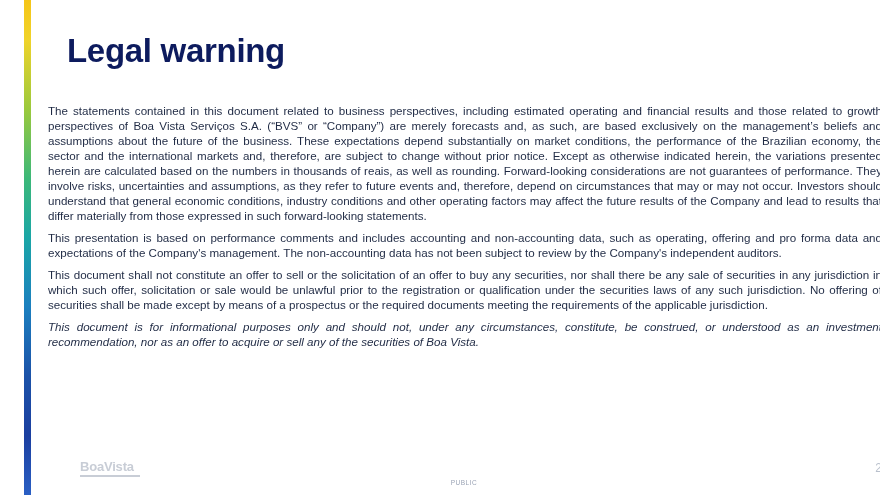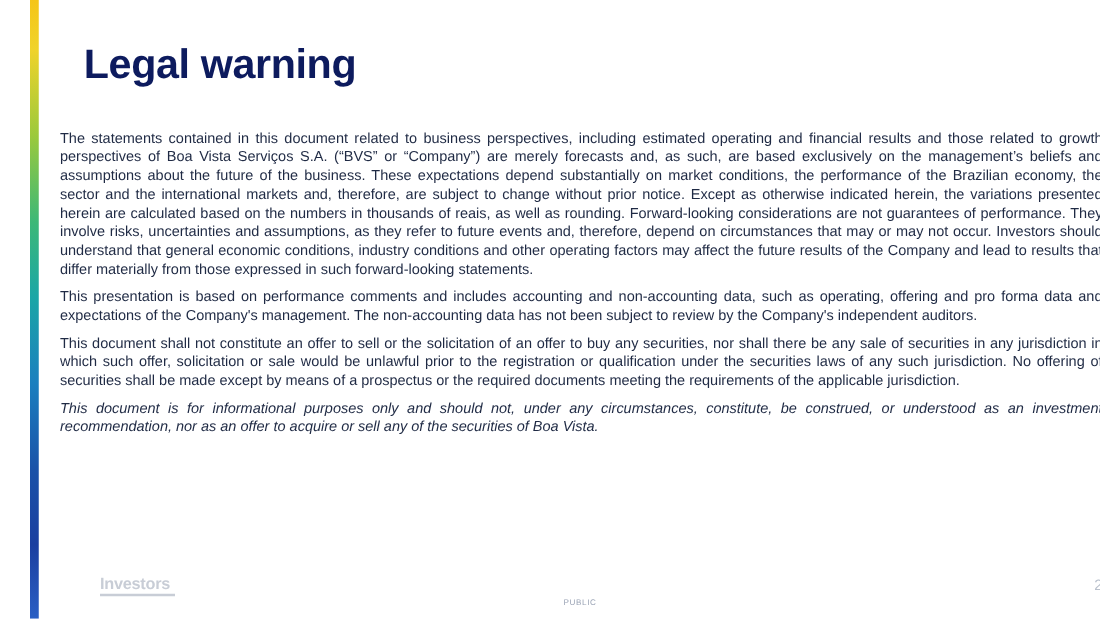--- a/index.html
+++ b/index.html
@@ -110,21 +110,21 @@
   <div class="title">Legal warning</div>
 
   <div class="body-text">
     <p>The statements contained in this document related to business perspectives, including estimated operating and financial results and those related to growth perspectives of Boa Vista Serviços S.A. (“BVS” or “Company”) are merely forecasts and, as such, are based exclusively on the management’s beliefs and assumptions about the future of the business. These expectations depend substantially on market conditions, the performance of the Brazilian economy, the sector and the international markets and, therefore, are subject to change without prior notice. Except as otherwise indicated herein, the variations presented herein are calculated based on the numbers in thousands of reais, as well as rounding. Forward-looking considerations are not guarantees of performance. They involve risks, uncertainties and assumptions, as they refer to future events and, therefore, depend on circumstances that may or may not occur. Investors should understand that general economic conditions, industry conditions and other operating factors may affect the future results of the Company and lead to results that differ materially from those expressed in such forward-looking statements.</p>
     <p>This presentation is based on performance comments and includes accounting and non-accounting data, such as operating, offering and pro forma data and expectations of the Company's management. The non-accounting data has not been subject to review by the Company's independent auditors.</p>
     <p>This document shall not constitute an offer to sell or the solicitation of an offer to buy any securities, nor shall there be any sale of securities in any jurisdiction in which such offer, solicitation or sale would be unlawful prior to the registration or qualification under the securities laws of any such jurisdiction. No offering of securities shall be made except by means of a prospectus or the required documents meeting the requirements of the applicable jurisdiction.</p>
     <p>This document is for informational purposes only and should not, under any circumstances, constitute, be construed, or understood as an investment recommendation, nor as an offer to acquire or sell any of the securities of Boa Vista.</p>
   </div>
 
   <div class="footer-logo">
-    <span>Investors</span>
+    <span>BoaVista</span>
     <span class="logo-underline"></span>
   </div>
 
   <div class="footer-public">PUBLIC</div>
 
   <div class="page-number">2</div>
 
 </div>
 
 </body></html>

